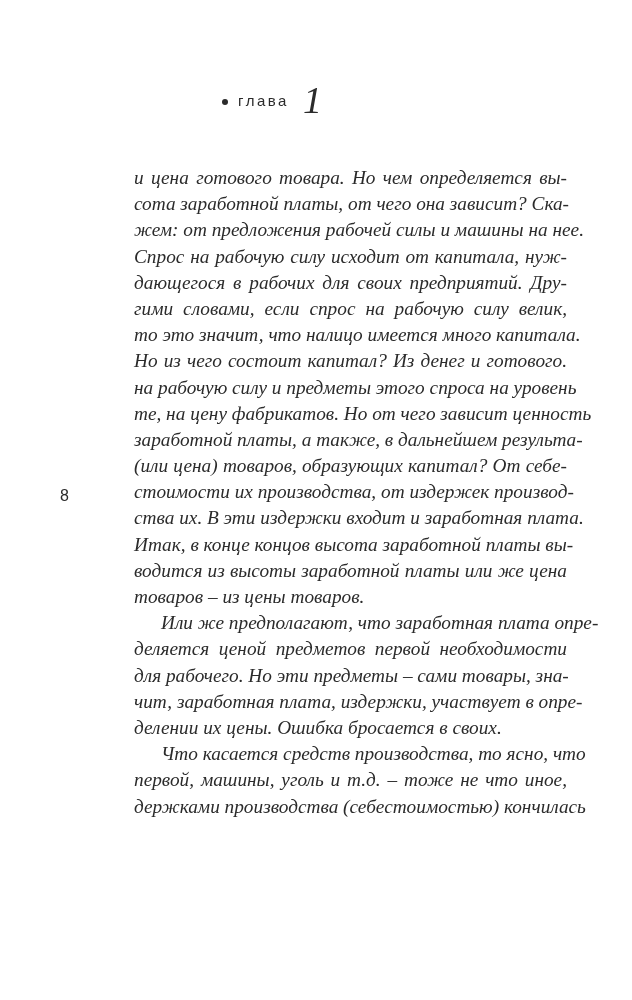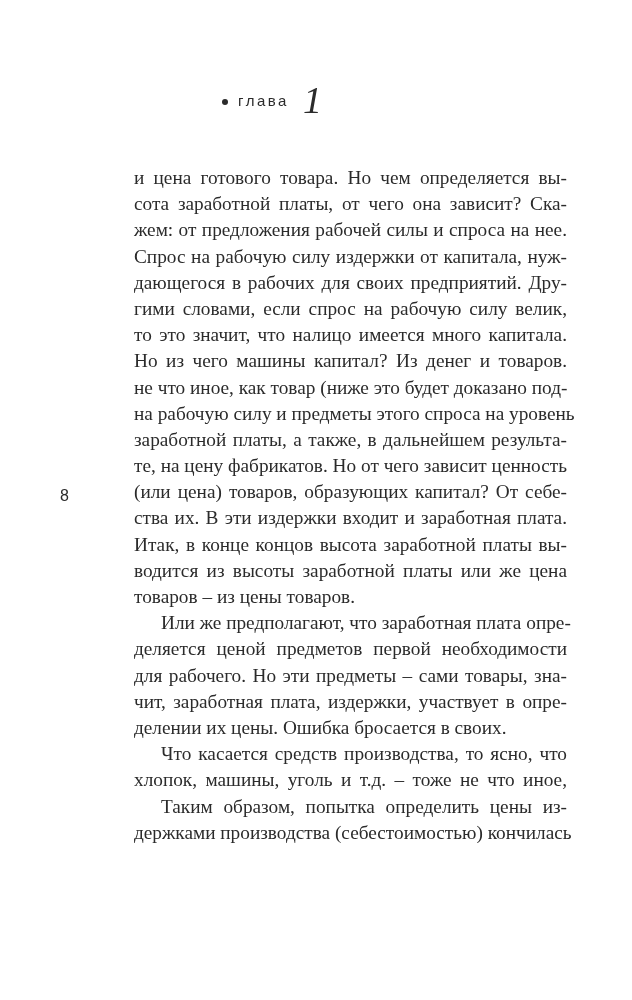--- a/index.html
+++ b/index.html
@@ -13,53 +13,52 @@
   .header .num { font-family:"Liberation Serif", serif; font-style:italic; font-size:38px; vertical-align:middle; margin-left:14px; }
   .page-number {
     position:absolute; left:60px; top:487px;
     font-family:"Liberation Sans", sans-serif; font-size:16px; color:#2b2b2b;
   }
   .text {
     position:absolute; left:134px; top:165px; width:433px;
     font-family:"Liberation Serif", serif; font-size:19.3px; line-height:26.2px;
     color:#2b2b2b;
   }
-  .line { white-space:nowrap; text-align:justify; text-align-last:justify; height:26.2px; }
+  .line { white-space:nowrap; text-align:justify; text-align-last:justify; height:26.2px;font-style:italic; }
   .line.last { text-align-last:left; }
   .line.indent { text-indent:27px; }
 </style>
 </head>
 <body>
 
 <div class="header">
   <span class="dot"></span><span class="label">глава</span><span class="num">1</span>
 </div>
 
 <div class="page-number">8</div>
 
 <div class="text" id="body-text">
     <div class="line">и цена готового товара. Но чем определяется вы-</div>
     <div class="line">сота заработной платы, от чего она зависит? Ска-</div>
-    <div class="line">жем: от предложения рабочей силы и спроса на нее.</div>
-    <div class="line">Спрос на рабочую силу издержки от капитала, нуж-</div>
+    <div class="line">жем: от предложения рабочей силы и машины на нее.</div>
+    <div class="line">Спрос на рабочую силу исходит от капитала, нуж-</div>
     <div class="line">дающегося в рабочих для своих предприятий. Дру-</div>
     <div class="line">гими словами, если спрос на рабочую силу велик,</div>
     <div class="line">то это значит, что налицо имеется много капитала.</div>
-    <div class="line">Но из чего машины капитал? Из денег и товаров.</div>
-    <div class="line">не что иное, как товар (ниже это будет доказано под-</div>
+    <div class="line">Но из чего состоит капитал? Из денег и готового.</div>
     <div class="line">на рабочую силу и предметы этого спроса на уровень</div>
+    <div class="line">те, на цену фабрикатов. Но от чего зависит ценность</div>
     <div class="line">заработной платы, а также, в дальнейшем результа-</div>
-    <div class="line">те, на цену фабрикатов. Но от чего зависит ценность</div>
     <div class="line">(или цена) товаров, образующих капитал? От себе-</div>
+    <div class="line">стоимости их производства, от издержек производ-</div>
     <div class="line">ства их. В эти издержки входит и заработная плата.</div>
     <div class="line">Итак, в конце концов высота заработной платы вы-</div>
     <div class="line">водится из высоты заработной платы или же цена</div>
     <div class="line last">товаров – из цены товаров.</div>
     <div class="line indent">Или же предполагают, что заработная плата опре-</div>
     <div class="line">деляется ценой предметов первой необходимости</div>
     <div class="line">для рабочего. Но эти предметы – сами товары, зна-</div>
     <div class="line">чит, заработная плата, издержки, участвует в опре-</div>
     <div class="line last">делении их цены. Ошибка бросается в своих.</div>
     <div class="line indent">Что касается средств производства, то ясно, что</div>
-    <div class="line">хлопок, машины, уголь и т.д. – тоже не что иное,</div>
-    <div class="line indent">Таким образом, попытка определить цены из-</div>
+    <div class="line">первой, машины, уголь и т.д. – тоже не что иное,</div>
     <div class="line">держками производства (себестоимостью) кончилась</div>
   </div>
 
 </body></html>

